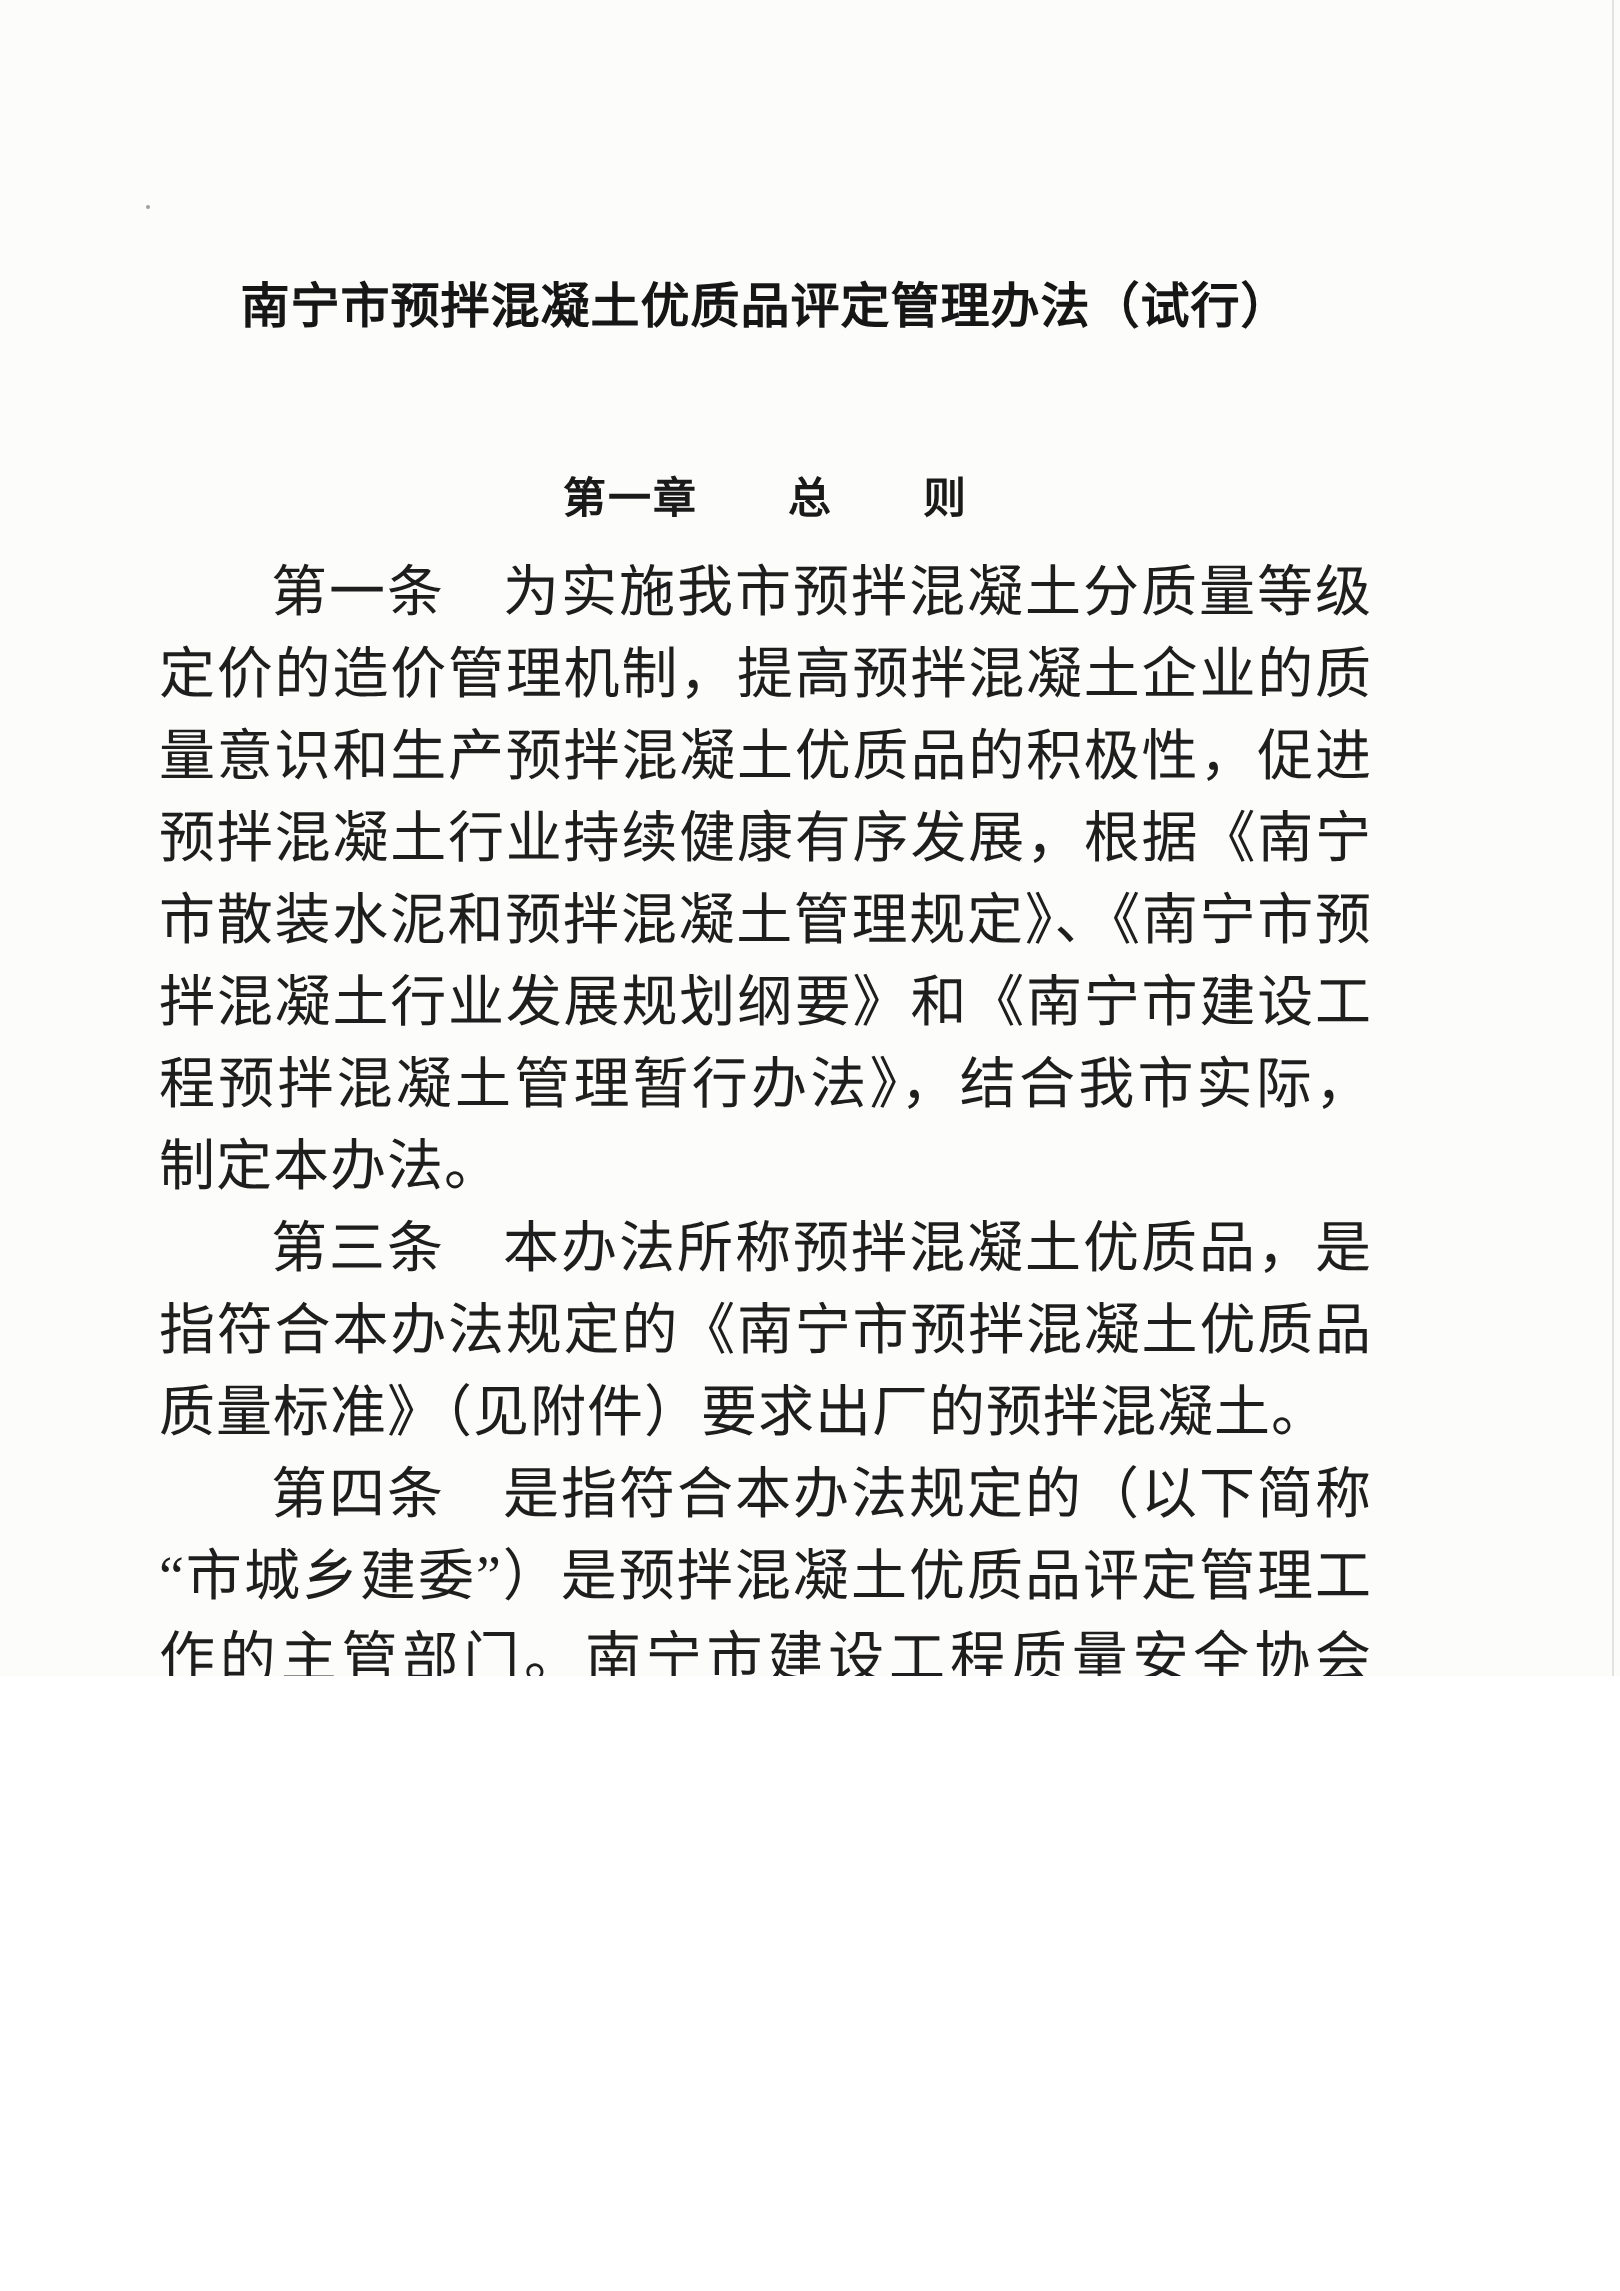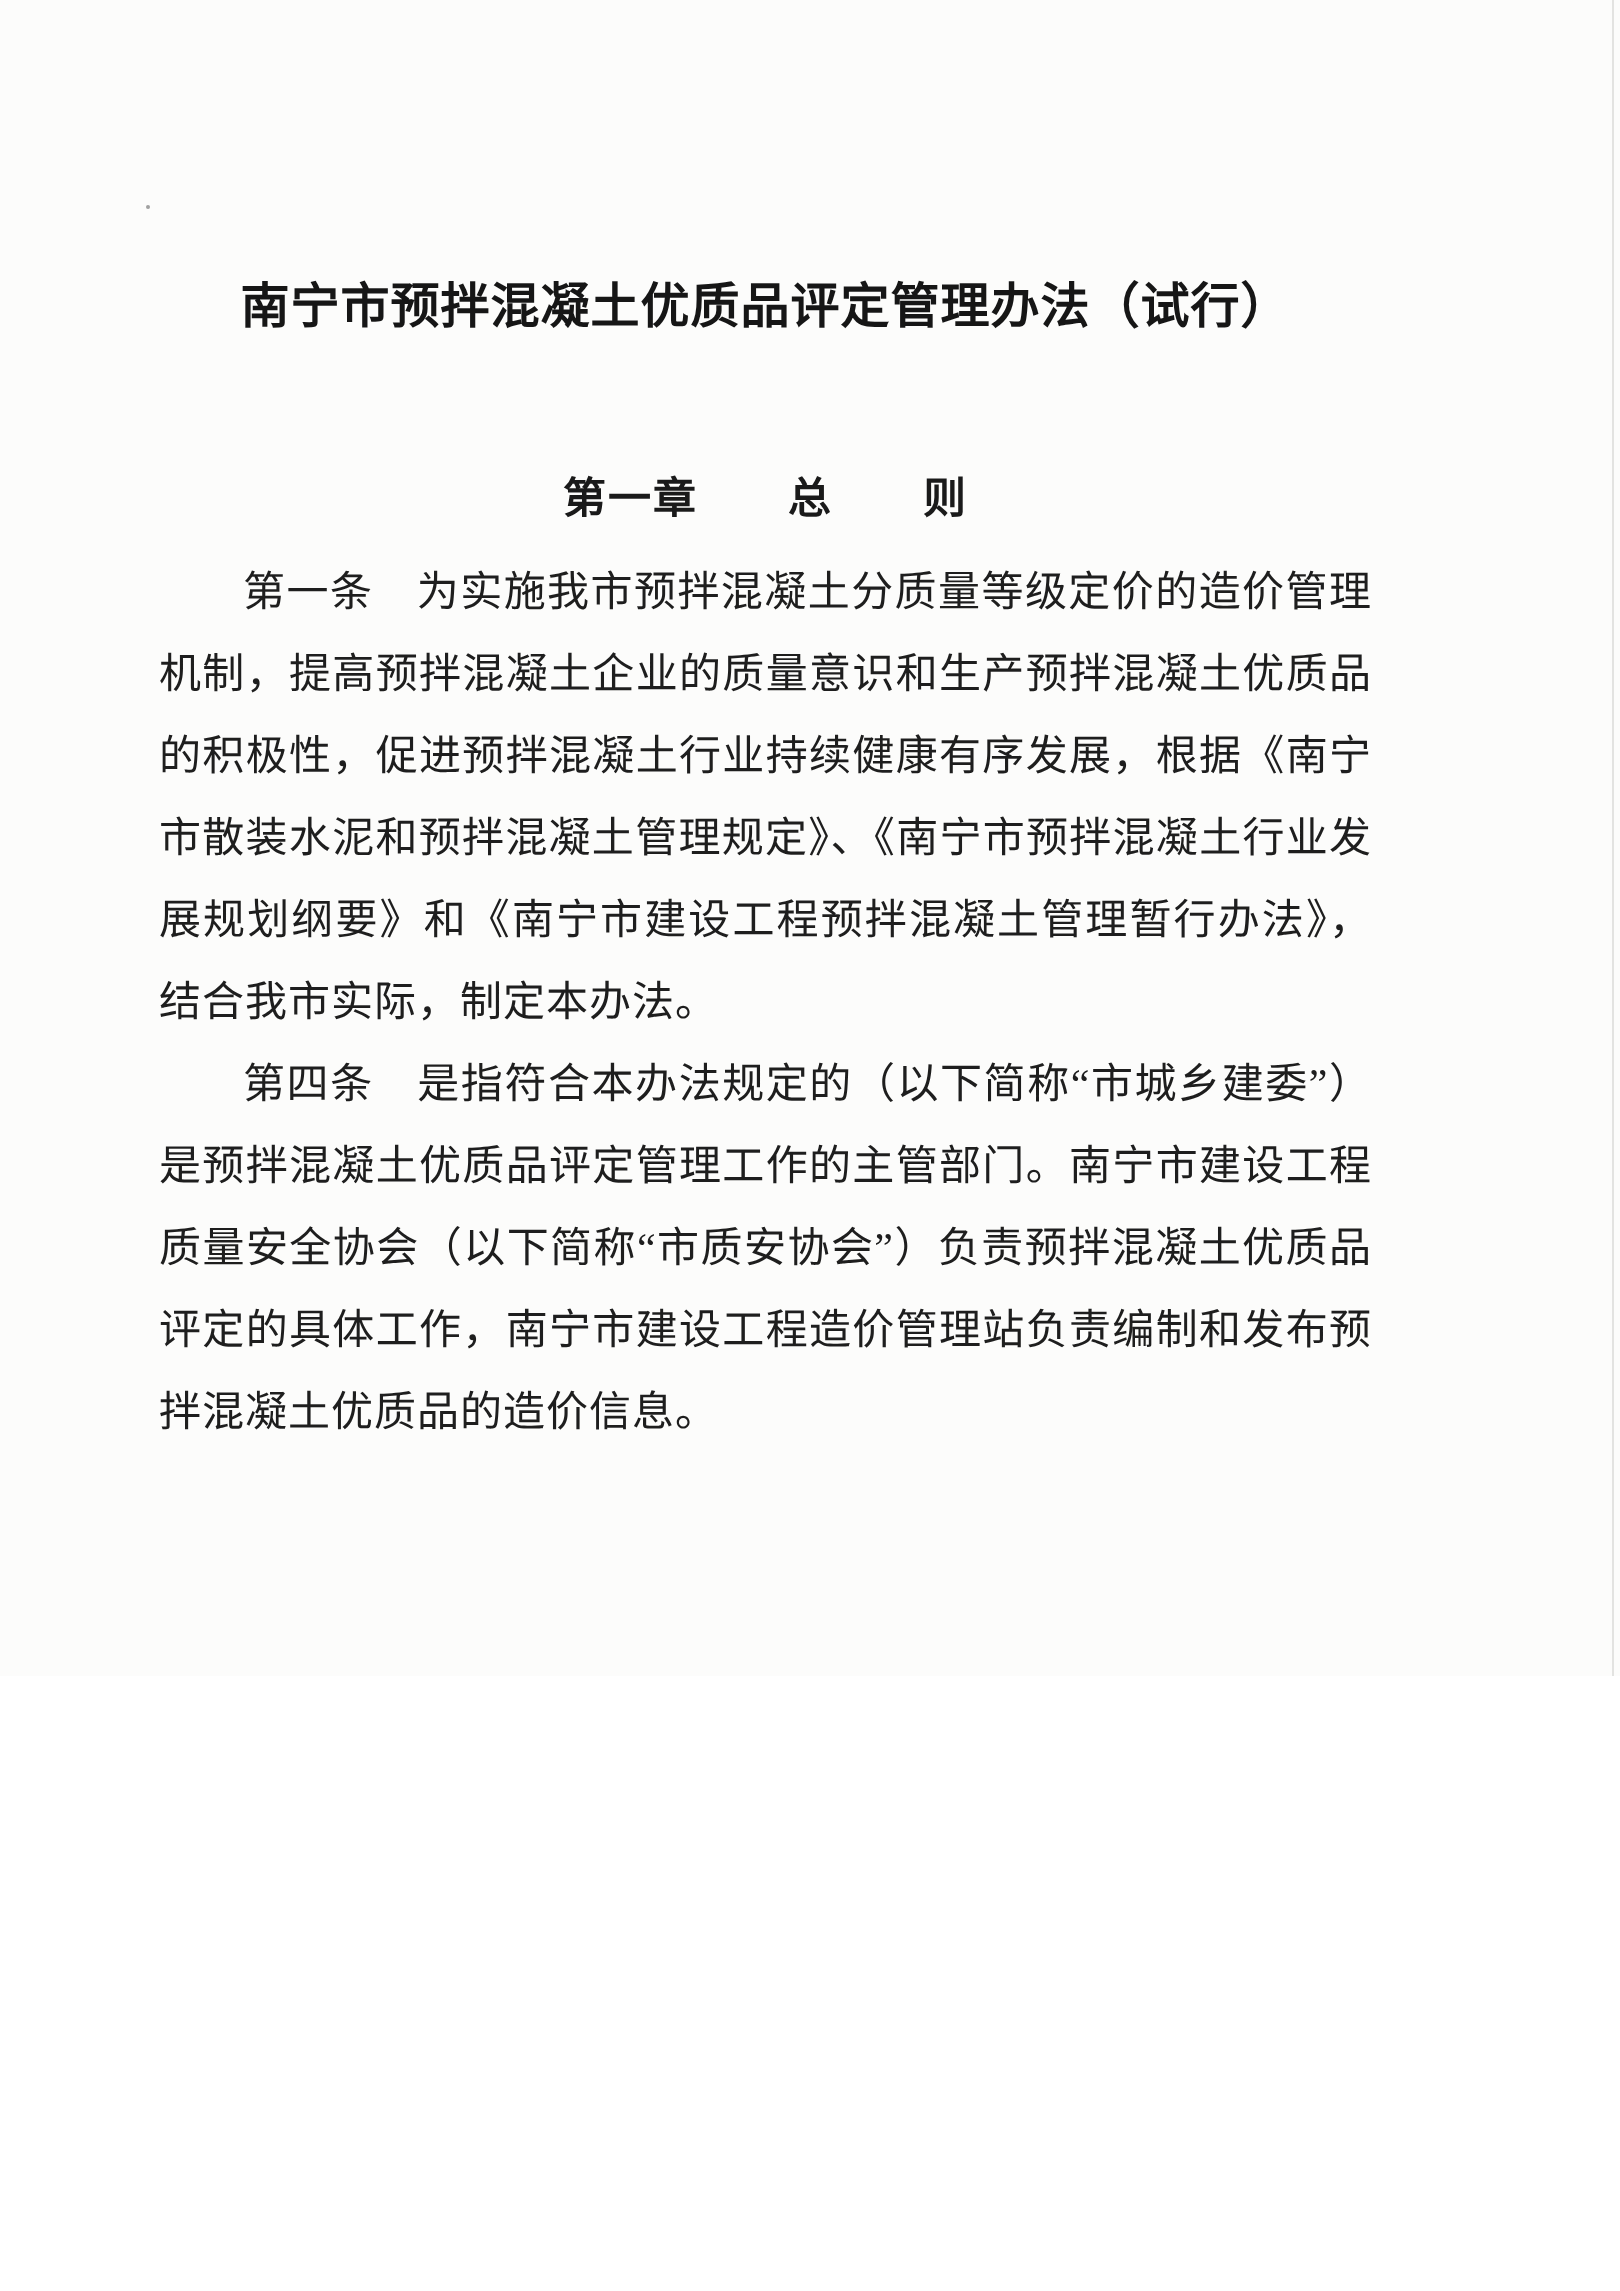--- a/index.html
+++ b/index.html
@@ -42,21 +42,21 @@
     font-weight: bold;
     text-align: center;
     letter-spacing: 2px;
     color: #1a1a1a;
   }
   .body-text {
     margin-top: 25.5px;
   }
   .body-text p {
     margin: 0;
-    font-size: 42px;
+    font-size: 56px;
     line-height: 82px;
     letter-spacing: 1px;
     text-align: justify;
     text-indent: 2em;
     color: #1e1e1e;
   }
   .page-number {
     position: absolute;
     left: 159px;
     width: 1213px;
@@ -100,20 +100,21 @@
 <div class="scan-page">
 
   <div class="text-column">
 
     <h1 class="doc-title">南宁市预拌混凝土优质品评定管理办法（试行）</h1>
 
     <h2 class="chapter-heading">第一章　　总　　则</h2>
 
     <div class="body-text">
       <p>第一条　为实施我市预拌混凝土分质量等级定价的造价管理机制，提高预拌混凝土企业的质量意识和生产预拌混凝土优质品的积极性，促进预拌混凝土行业持续健康有序发展，根据《南宁市散装水泥和预拌混凝土管理规定》、《南宁市预拌混凝土行业发展规划纲要》和《南宁市建设工程预拌混凝土管理暂行办法》，结合我市实际，制定本办法。</p>
+      <p>第三条　本办法所称预拌混凝土优质品，是指符合本办法规定的《南宁市预拌混凝土优质品质量标准》（见附件）要求出厂的预拌混凝土。</p>
       <p>第四条　是指符合本办法规定的（以下简称“市城乡建委”）是预拌混凝土优质品评定管理工作的主管部门。南宁市建设工程质量安全协会（以下简称“市质安协会”）负责预拌混凝土优质品评定的具体工作，南宁市建设工程造价管理站负责编制和发布预拌混凝土优质品的造价信息。</p>
     </div>
 
   </div>
 
   <div class="page-number">2</div>
 
   <div class="edge-line"></div>
   <div class="speck-a"></div>
   <div class="streak"></div>

